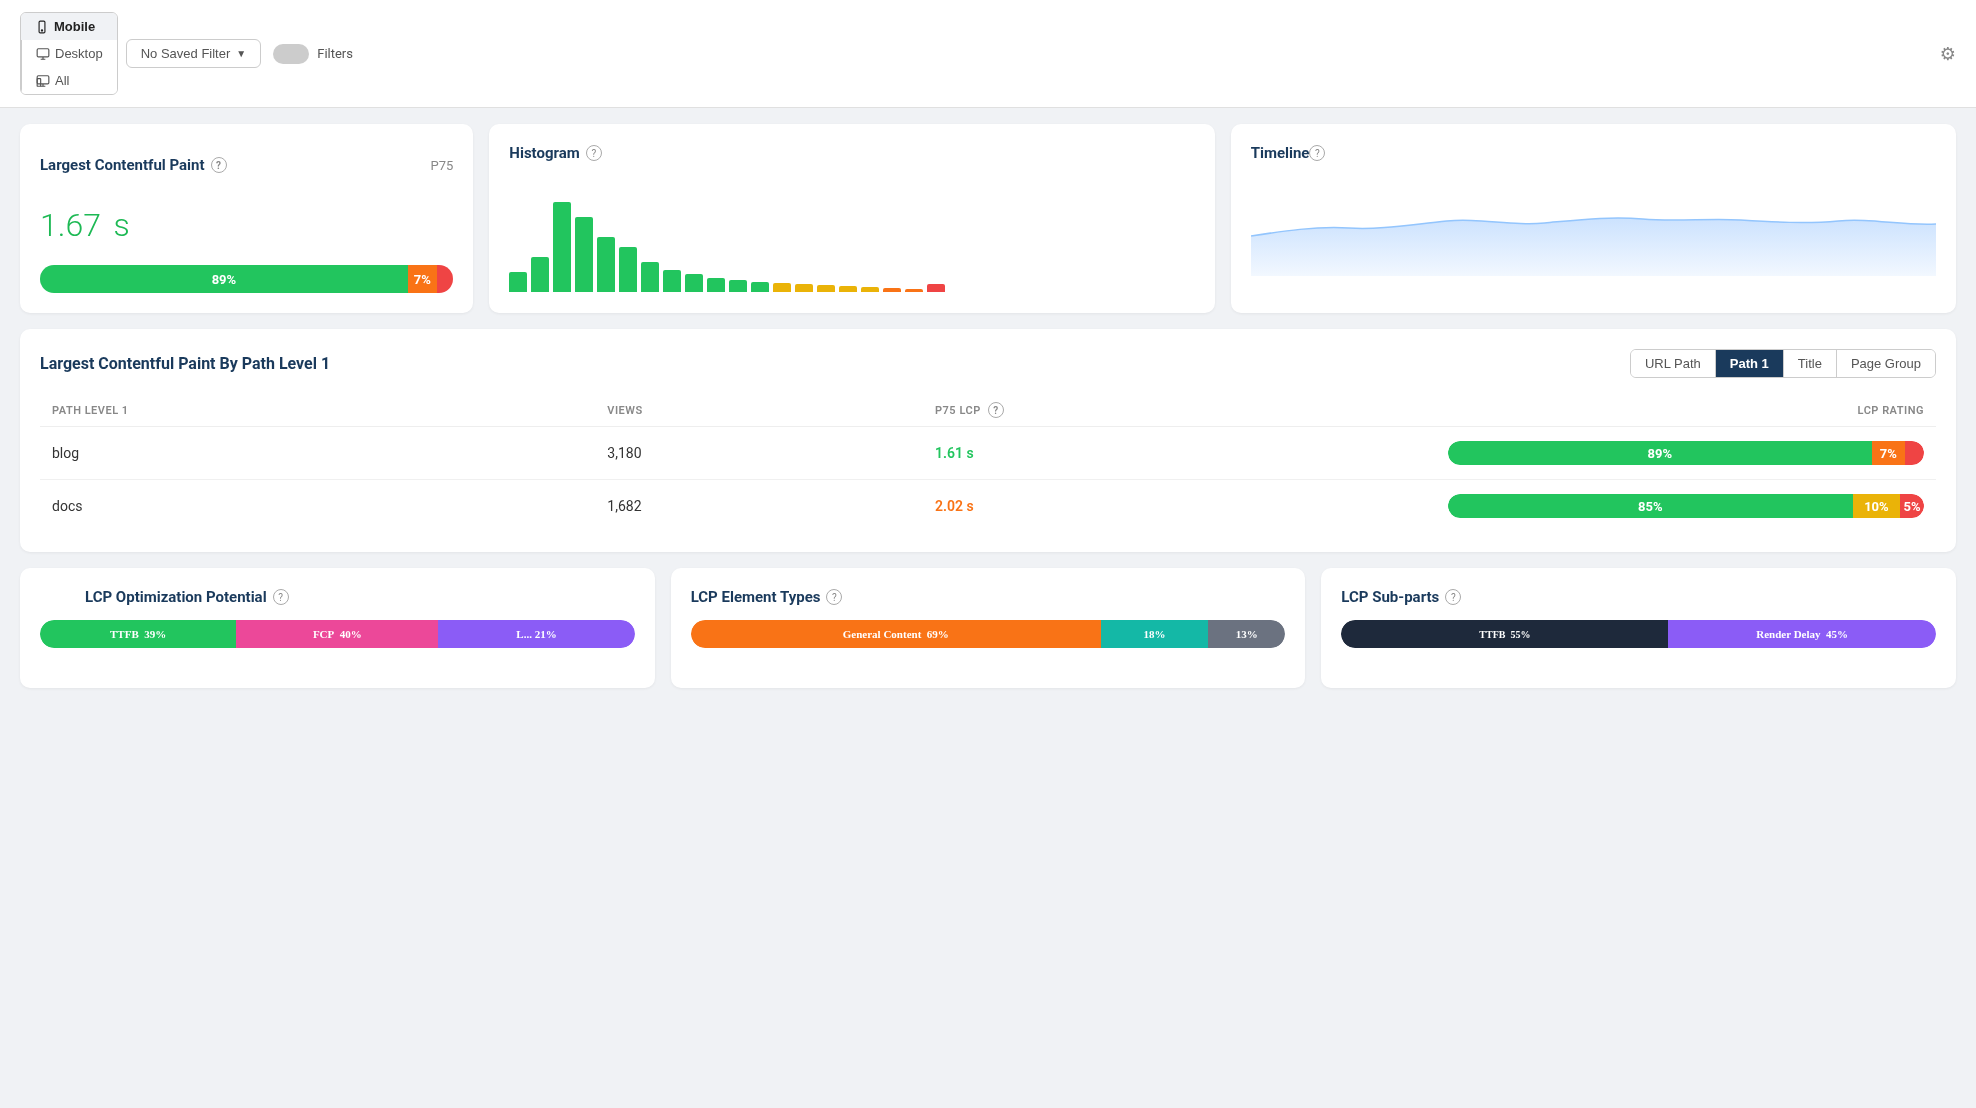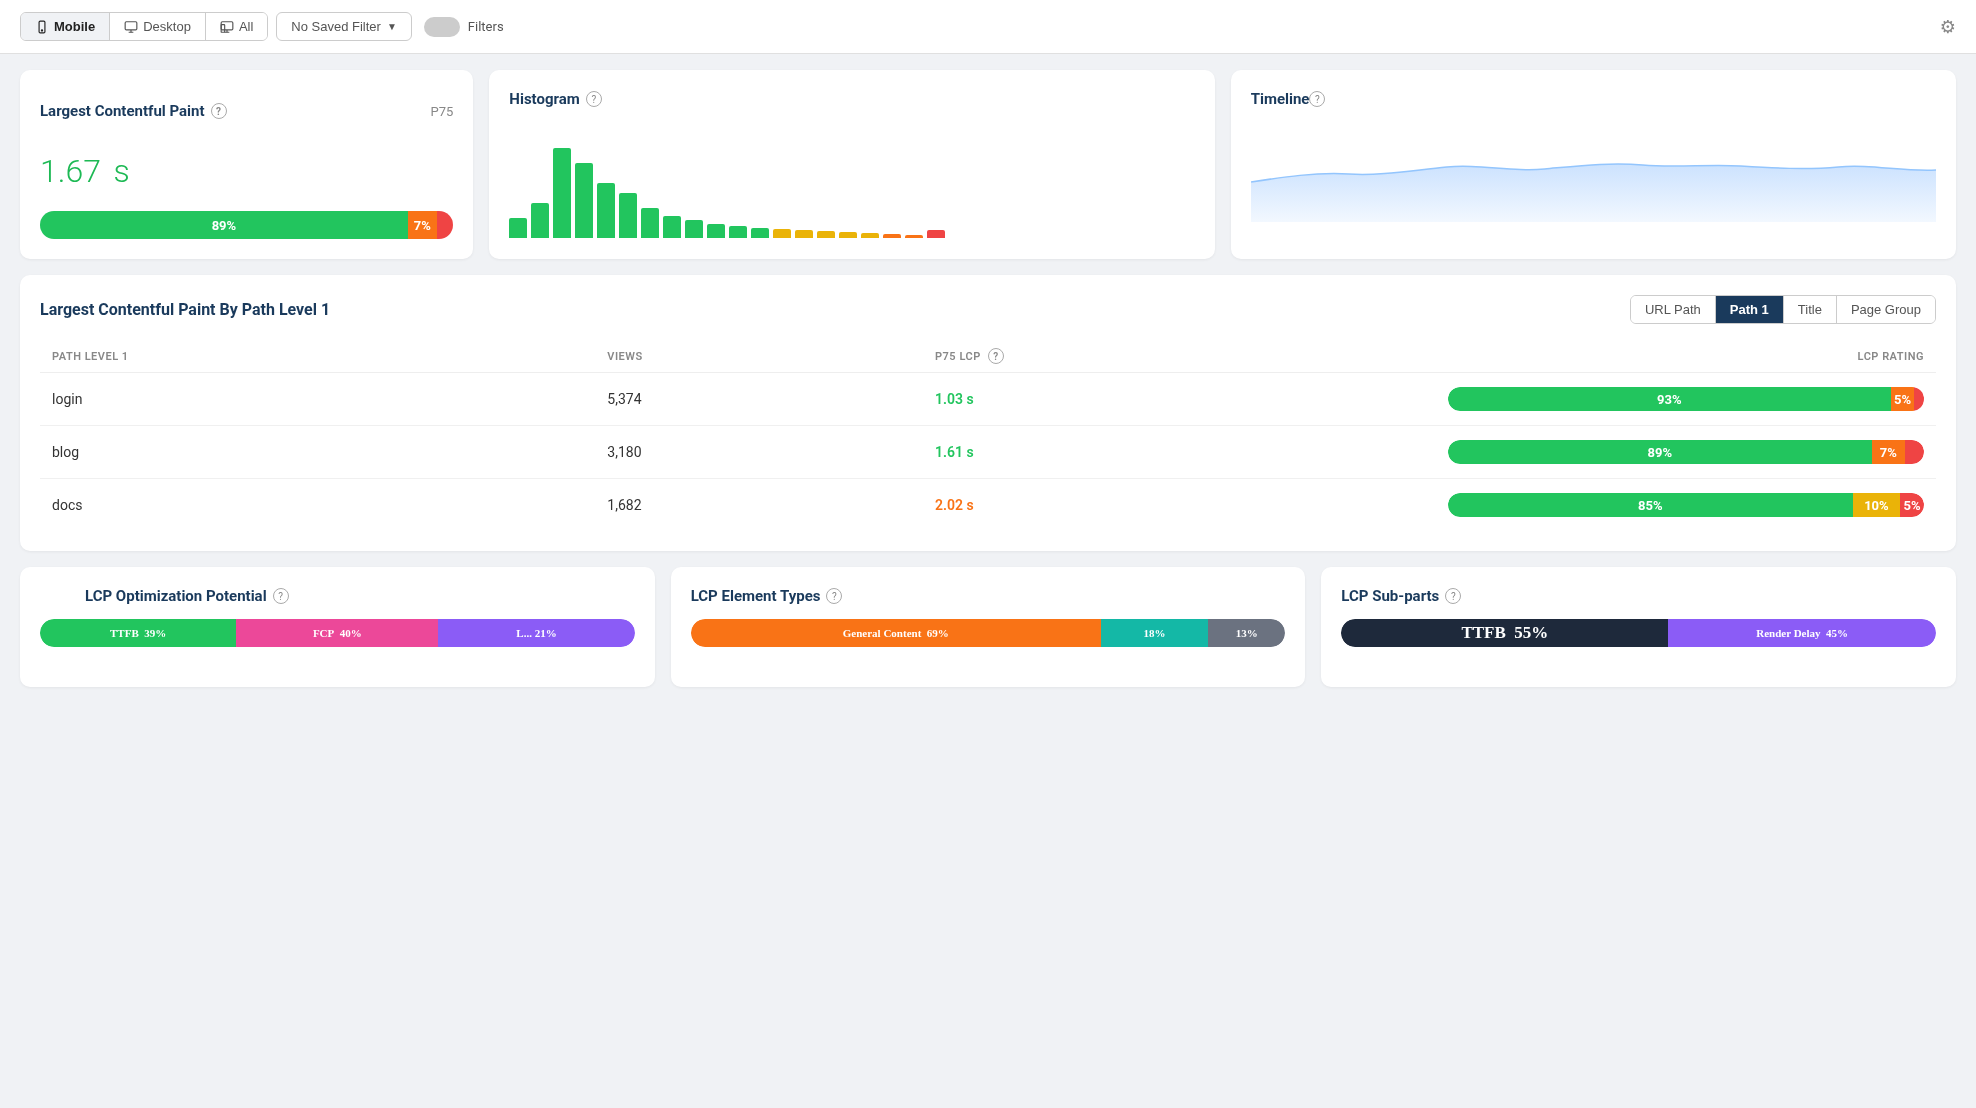--- a/index.html
+++ b/index.html
@@ -14,20 +14,21 @@
       display: flex;
       align-items: center;
       gap: 8px;
       border-bottom: 1px solid #e0e0e0;
     }
     .device-buttons {
       display: flex;
       border: 1px solid #ccc;
       border-radius: 6px;
       overflow: hidden;
+      flex-direction: column;
     }
     .device-btn {
       padding: 6px 14px;
       font-size: 13px;
       cursor: pointer;
       background: #fff;
       border: none;
       display: flex;
       align-items: center;
       gap: 5px;
@@ -387,32 +388,20 @@
           <th>VIEWS</th>
           <th>
             <span>P75 LCP</span>
             <span class="info-icon" style="margin-left:4px;">?</span>
           </th>
           <th class="right">LCP RATING</th>
         </tr>
       </thead>
       <tbody id="table-body">
 
-      <tr>
-            <td>login</td>
-            <td>5,374</td>
-            <td style="color: rgb(34, 197, 94); font-weight: 600;">1.03 s</td>
-            <td style="text-align: right; width: 500px;">
-              <div class="rating-bar">
-                <div class="progress-segment" style="width: 93%; background: rgb(34, 197, 94); border-radius: 12px 0px 0px 12px;">93%</div>
-                <div class="progress-segment" style="width: 5%; background: rgb(249, 115, 22);">5%</div>
-                <div class="progress-segment" style="width: 2%; background: rgb(239, 68, 68); border-radius: 0px 12px 12px 0px;"></div>
-              </div>
-            </td>
-          </tr>
           <tr>
             <td>blog</td>
             <td>3,180</td>
             <td style="color: rgb(34, 197, 94); font-weight: 600;">1.61 s</td>
             <td style="text-align: right; width: 500px;">
               <div class="rating-bar">
                 <div class="progress-segment" style="width: 89%; background: rgb(34, 197, 94); border-radius: 12px 0px 0px 12px;">89%</div>
                 <div class="progress-segment" style="width: 7%; background: rgb(249, 115, 22);">7%</div>
                 <div class="progress-segment" style="width: 4%; background: rgb(239, 68, 68); border-radius: 0px 12px 12px 0px;"></div>
               </div>
@@ -472,21 +461,21 @@
       </div>
     </div>
 
     <div class="bottom-card">
       <div style="display:flex;align-items:center;gap:6px;">
         <span class="card-title">LCP Sub-parts</span>
         <span class="info-icon">?</span>
       </div>
       <div class="segment-bar">
         <div class="progress-segment" style="width:55%;background:#1e293b;border-radius:14px 0 0 14px;">
-          <span style="font-size:17px;text-align:center;">TTFB&nbsp;&nbsp;55%</span>
+          <span style="font-size:10px;text-align:center;">TTFB&nbsp;&nbsp;55%</span>
         </div>
         <div class="progress-segment seg-purple" style="width:45%;border-radius:0 14px 14px 0;">
           <span style="font-size:11px;">Render Delay&nbsp;&nbsp;45%</span>
         </div>
       </div>
     </div>
   </div>
 </div>
 
 </body></html>

